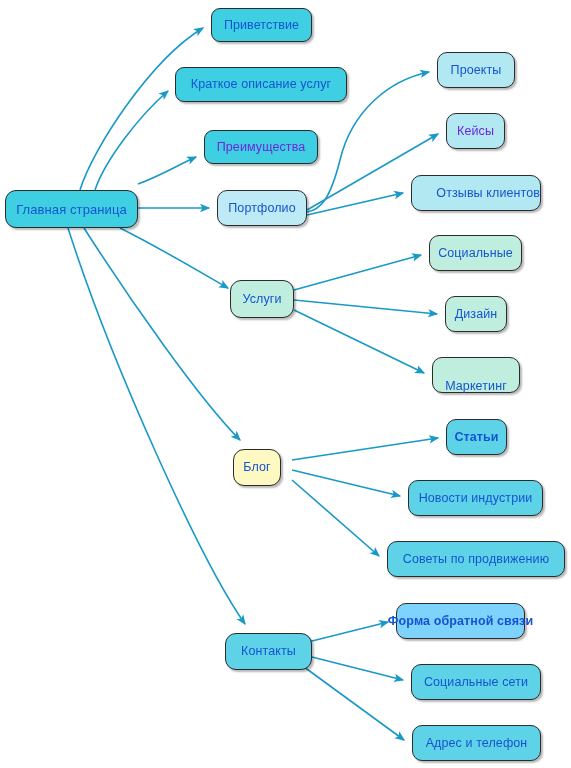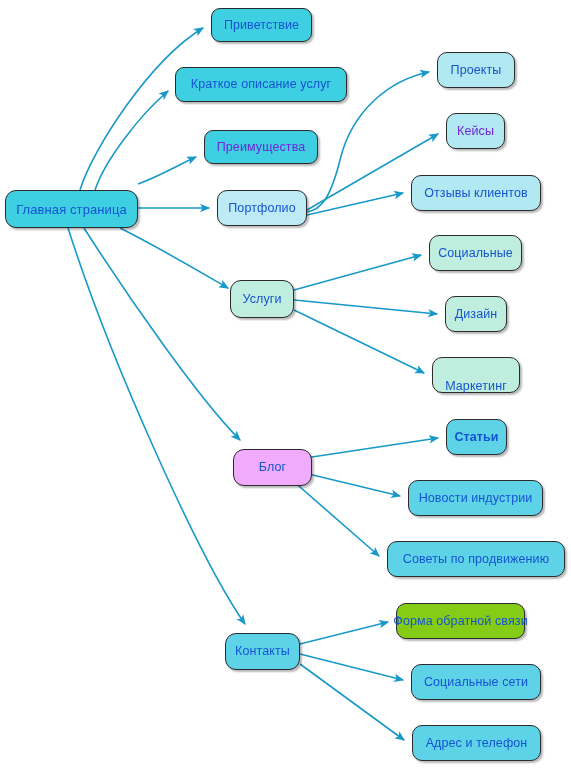--- a/index.html
+++ b/index.html
@@ -68,51 +68,51 @@
       </div>
       <div class="node" style="left: 217px; top: 190px; width: 90px; height: 36px; background: rgb(189, 234, 245); border-radius: 10px; font-size: 12.5px; color: rgb(21, 84, 209); border-color: rgb(43, 43, 43);">
         <span>Портфолио</span>
       </div>
       <div class="node" style="left: 437px; top: 52px; width: 78px; height: 36px; background: rgb(178, 232, 242); border-radius: 10px; font-size: 12.5px; color: rgb(21, 84, 209); border-color: rgb(43, 43, 43); text-align: center;">
         <span>Проекты</span>
       </div>
       <div class="node" style="left: 446px; top: 113px; width: 59px; height: 36px; background: rgb(178, 232, 242); border-radius: 10px; font-size: 12.5px; color: #6d28d9; border-color: rgb(43, 43, 43);">
         <span>Кейсы</span>
       </div>
-      <div class="node" style="left: 411px; top: 175px; width: 130px; height: 36px; background: rgb(178, 232, 242); border-radius: 10px; font-size: 12.5px; color: rgb(21, 84, 209); border-color: rgb(43, 43, 43);">
+      <div class="node" style="left: 411px; top: 175px; width: 130px; height: 36px; background: rgb(178, 232, 242); border-radius: 10px; font-size: 12.5px; color: rgb(21, 84, 209); border-color: rgb(43, 43, 43); justify-content: flex-end;">
         <span>Отзывы клиентов</span>
       </div>
       <div class="node" style="left: 230px; top: 280px; width: 64px; height: 38px; background: rgb(191, 238, 222); border-radius: 11px; font-size: 12.5px; color: rgb(21, 84, 209); border-color: rgb(43, 43, 43);">
         <span>Услуги</span>
       </div>
       <div class="node" style="left: 429px; top: 235px; width: 93px; height: 36px; background: rgb(191, 238, 222); border-radius: 10px; font-size: 12.5px; color: rgb(21, 84, 209); border-color: rgb(43, 43, 43);">
         <span>Социальные</span>
       </div>
       <div class="node" style="left: 445px; top: 296px; width: 62px; height: 36px; background: rgb(191, 238, 222); border-radius: 10px; font-size: 12.5px; color: rgb(21, 84, 209); border-color: rgb(43, 43, 43);">
         <span>Дизайн</span>
       </div>
       <div class="node" style="left: 432px; top: 357px; width: 88px; height: 36px; background: rgb(191, 238, 222); border-radius: 10px; font-size: 12.5px; color: rgb(21, 84, 209); border-color: rgb(43, 43, 43); align-items: flex-end;">
         <span>Маркетинг</span>
       </div>
-      <div class="node" style="left: 233px; top: 449px; width: 79px; height: 37px; background: #f0abfc; border-radius: 11px; font-size: 12.5px; color: rgb(21, 84, 209); border-color: rgb(43, 43, 43);">
+      <div class="node" style="left: 233px; top: 449px; width: 48px; height: 37px; background: #fef9c3; border-radius: 11px; font-size: 12.5px; color: rgb(21, 84, 209); border-color: rgb(43, 43, 43);">
         <span>Блог</span>
       </div>
       <div class="node" style="left: 446px; top: 419px; width: 61px; height: 36px; background: rgb(94, 211, 232); border-radius: 10px; font-size: 12.5px; color: rgb(21, 84, 209); border-color: rgb(43, 43, 43); font-weight: bold;">
         <span>Статьи</span>
       </div>
       <div class="node" style="left: 408px; top: 480px; width: 135px; height: 36px; background: rgb(94, 211, 232); border-radius: 10px; font-size: 12.5px; color: rgb(21, 84, 209); border-color: rgb(43, 43, 43);">
         <span>Новости индустрии</span>
       </div>
       <div class="node" style="left: 387px; top: 541px; width: 178px; height: 36px; background: rgb(94, 211, 232); border-radius: 10px; font-size: 12.5px; color: rgb(21, 84, 209); border-color: rgb(43, 43, 43);">
         <span>Советы по продвижению</span>
       </div>
-      <div class="node" style="left: 225px; top: 633px; width: 75px; height: 37px; background: rgb(94, 211, 232); border-radius: 11px; font-size: 12.5px; color: rgb(21, 84, 209); border-color: rgb(43, 43, 43);">
+      <div class="node" style="left: 225px; top: 633px; width: 87px; height: 37px; background: rgb(94, 211, 232); border-radius: 11px; font-size: 12.5px; color: rgb(21, 84, 209); border-color: rgb(43, 43, 43);">
         <span>Контакты</span>
       </div>
-      <div class="node" style="left: 396px; top: 603px; width: 129px; height: 36px; background: #84cc16; border-radius: 10px; font-size: 12.5px; color: rgb(21, 84, 209); border-color: rgb(43, 43, 43);">
+      <div class="node" style="left: 396px; top: 603px; width: 129px; height: 36px; background: #7dd3fc; border-radius: 10px; font-size: 12.5px; color: rgb(21, 84, 209); border-color: rgb(43, 43, 43); font-weight: bold;">
         <span>Форма обратной связи</span>
       </div>
       <div class="node" style="left: 411px; top: 664px; width: 130px; height: 36px; background: rgb(94, 211, 232); border-radius: 10px; font-size: 12.5px; color: rgb(21, 84, 209); border-color: rgb(43, 43, 43);">
         <span>Социальные сети</span>
       </div>
       <div class="node" style="left: 412px; top: 725px; width: 129px; height: 36px; background: rgb(94, 211, 232); border-radius: 10px; font-size: 12.5px; color: rgb(21, 84, 209); border-color: rgb(43, 43, 43);">
         <span>Адрес и телефон</span>
       </div>
     </div>
 

